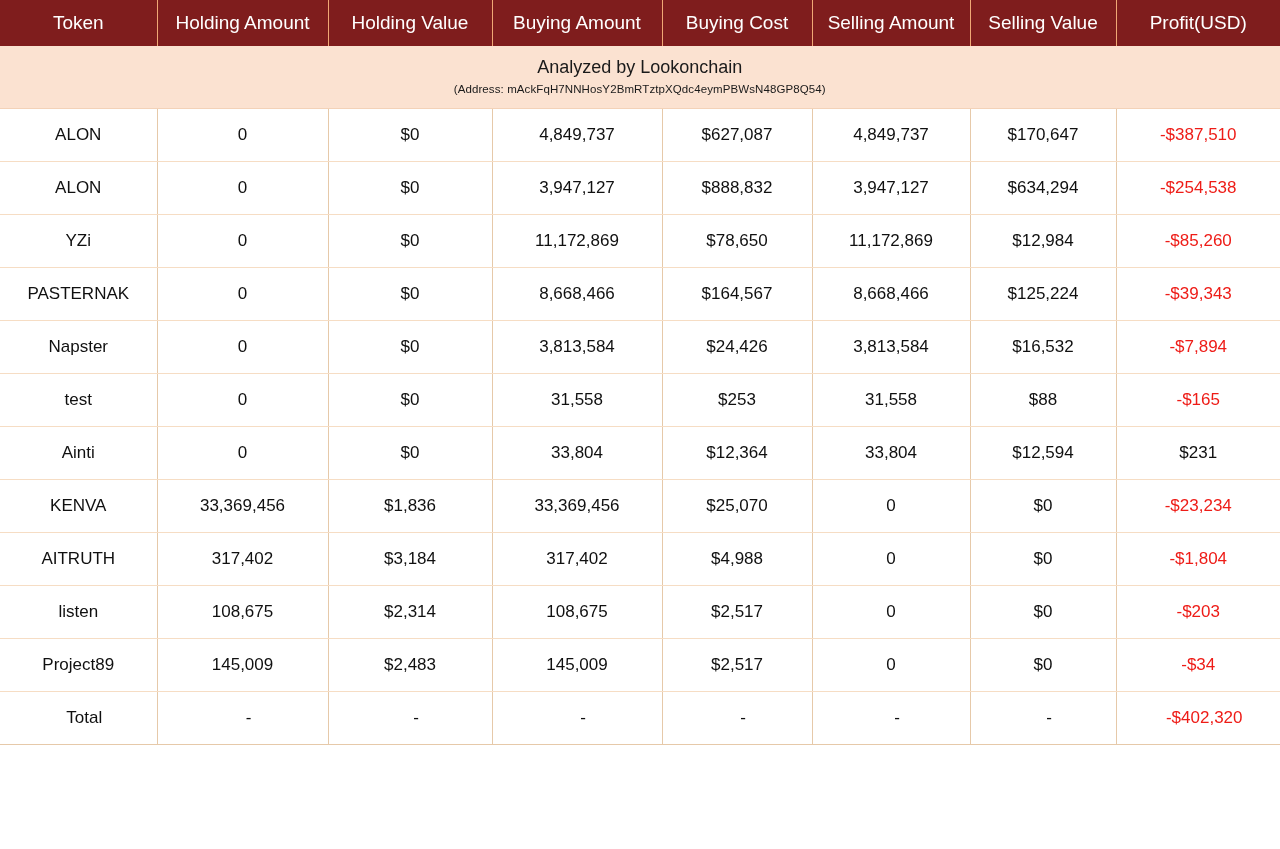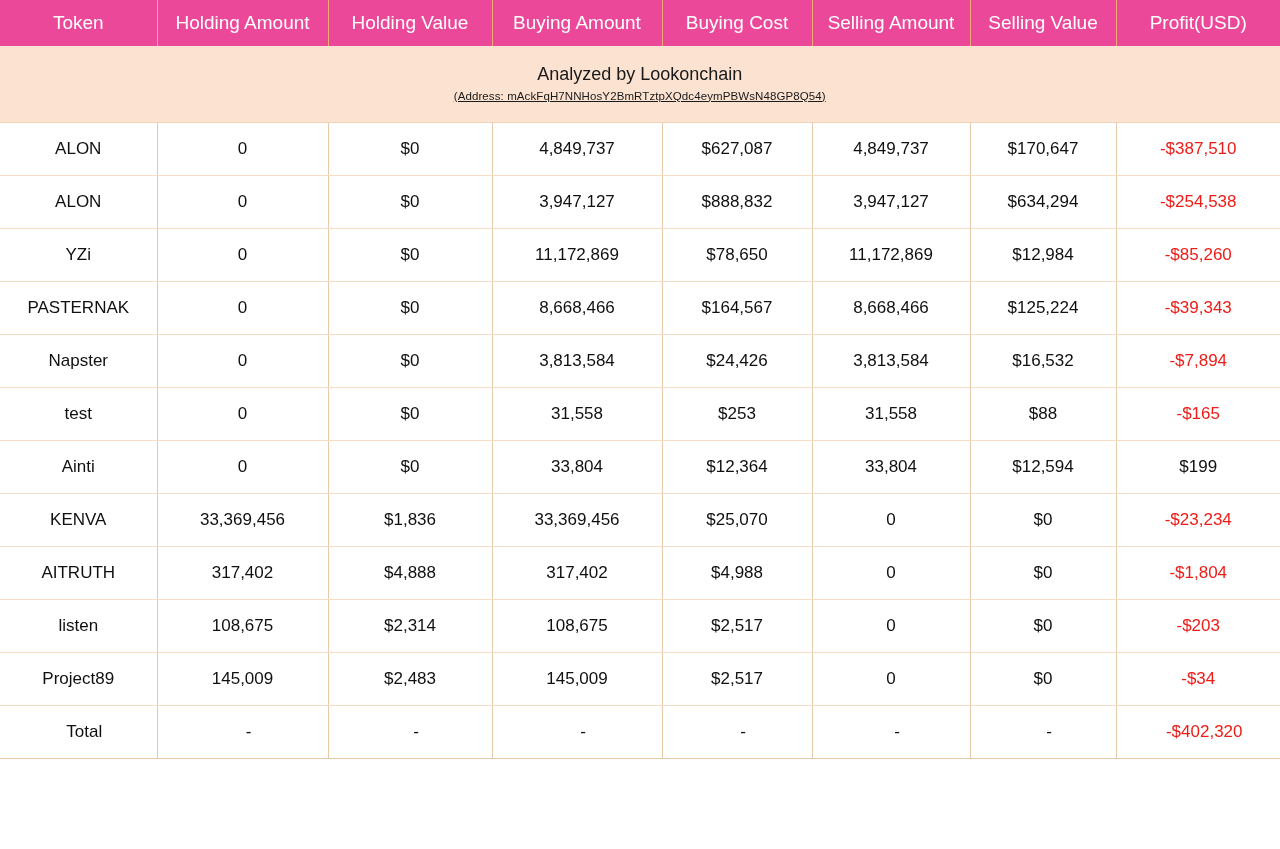--- a/index.html
+++ b/index.html
@@ -24,56 +24,55 @@
   col.c-ha      { width: 171px; }
   col.c-hv      { width: 164px; }
   col.c-ba      { width: 170px; }
   col.c-bc      { width: 150px; }
   col.c-sa      { width: 158px; }
   col.c-sv      { width: 146px; }
   col.c-profit  { width: 164px; }
 
   
   thead th.hdr-cell {
-    background: #ec4899;
+    background: #7f1d1d;
     color: #ffffff;
     font-size: 19px;
     font-weight: 400;
     text-align: center;
     height: 46px;
     padding: 0 4px;
     border-right: 1px solid #f0a875;
     box-sizing: border-box;
     white-space: nowrap;
     overflow: hidden;
   }
   thead th.hdr-cell:last-child { border-right: none; }
 
   
   tr.subtitle-row td {
     background: #fbe2d1;
-    height: 76px;
+    height: 62px;
     text-align: center;
     padding: 6px 8px 8px 8px;
     border-right: 1px solid #fbe2d1;
     border-bottom: 1px solid #f3d2b8;
     box-sizing: border-box;
   }
   .subtitle-main {
     font-size: 18px;
     color: #1a1a1a;
     line-height: 24px;
   }
   .subtitle-addr {
     font-size: 11.5px;
     color: #1a1a1a;
     line-height: 16px;
     margin-top: 2px;
     letter-spacing: 0.1px;
-    text-decoration: underline;
   }
 
   
   tbody td {
     height: 53px;
     text-align: center;
     font-size: 17px;
     color: #101010;
     border-right: 1px solid #e6c9a9;
     border-bottom: 1px solid #f6ddc4;
@@ -184,36 +183,36 @@
         <td class="neg">-$165</td>
       </tr>
       <tr>
         <td>Ainti</td>
         <td>0</td>
         <td>$0</td>
         <td>33,804</td>
         <td>$12,364</td>
         <td>33,804</td>
         <td>$12,594</td>
-        <td class="pos">$199</td>
+        <td class="pos">$231</td>
       </tr>
       <tr>
         <td>KENVA</td>
         <td>33,369,456</td>
         <td>$1,836</td>
         <td>33,369,456</td>
         <td>$25,070</td>
         <td>0</td>
         <td>$0</td>
         <td class="neg">-$23,234</td>
       </tr>
       <tr>
         <td>AITRUTH</td>
         <td>317,402</td>
-        <td>$4,888</td>
+        <td>$3,184</td>
         <td>317,402</td>
         <td>$4,988</td>
         <td>0</td>
         <td>$0</td>
         <td class="neg">-$1,804</td>
       </tr>
       <tr>
         <td>listen</td>
         <td>108,675</td>
         <td>$2,314</td>

